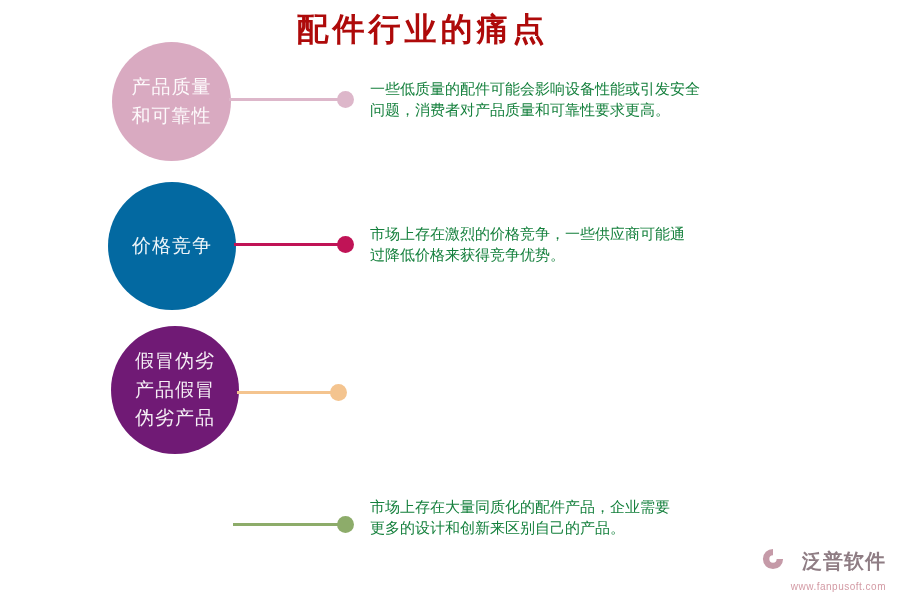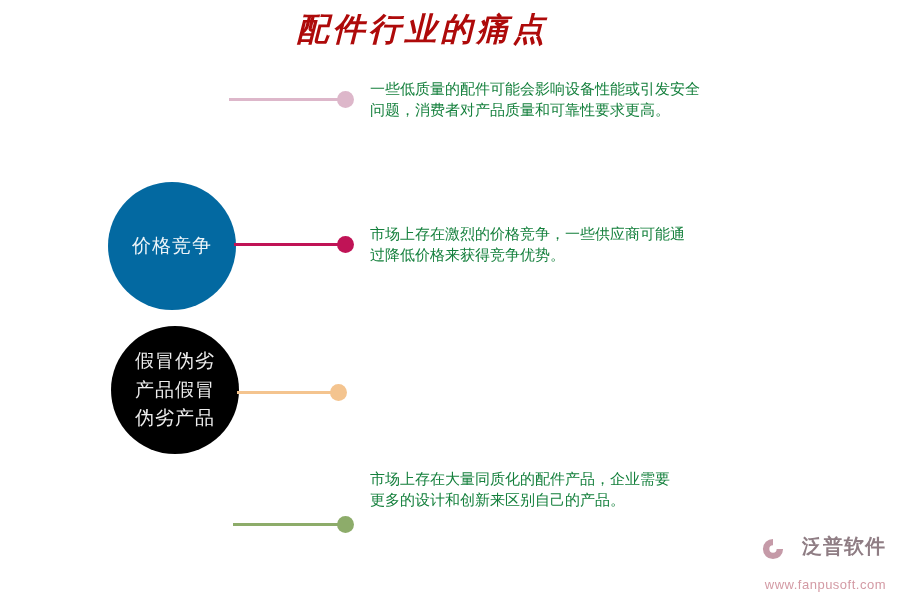--- a/index.html
+++ b/index.html
@@ -3,21 +3,21 @@
 <meta charset="utf-8">
 <style>
   html,body { margin:0; padding:0; background:#ffffff; }
   .canvas {
     position:relative; width:900px; height:600px; background:#ffffff;
     font-family:"Liberation Sans","DejaVu Sans",sans-serif; overflow:hidden;
   }
   .title {
     position:absolute; top:8px; left:0; width:845px; margin:0;
     text-align:center; font-family:"Liberation Serif","DejaVu Serif",serif;
-    font-size:32px; font-weight:bold; color:#ae0a0a; letter-spacing:4px;font-style:italic;
+    font-size:32px; font-weight:bold; color:#ae0a0a; letter-spacing:4px;
   }
   .circle {
     position:absolute; border-radius:50%;
     display:flex; align-items:center; justify-content:center; text-align:center;
   }
   .circle-label {
     color:rgba(255,255,255,0.93); font-size:19px; line-height:1.5;
     white-space:pre-line; letter-spacing:1px;
   }
   .c1 { left:112px; top:42px;  width:119px; height:119px; }
@@ -37,52 +37,56 @@
   .d3 { left:330px; top:384px; }
   .d4 { left:337px; top:516px; }
 
   .desc {
     position:absolute; left:370px; width:382px; margin:0;
     font-size:15px; line-height:1.42; color:#15803d; white-space:pre-line;
   }
   .p1 { top:78px;  }
   .p2 { top:223px; }
   .p3 { top:377px; }
-  .p4 { top:468px; }
+  .p4 { top:496px; }
 
   .footer { position:absolute; right:14px; bottom:8px; text-align:right; }
-  .brand-line { display:flex; align-items:flex-end; justify-content:flex-end; gap:18px; }
+  .brand-line { display:flex; align-items:flex-start; justify-content:flex-end; gap:18px; }
   .brand-name {
     font-size:20px; font-weight:bold; color:#8f7d84;
     font-family:"Liberation Serif","DejaVu Serif",serif; letter-spacing:1px;
   }
-  .brand-url { font-size:13px; color:#d39aa4; margin-top:17px; letter-spacing:0.5px; }
+  .brand-url { font-size:10px; color:#d39aa4; margin-top:6px; letter-spacing:0.5px; }
   .brand-icon { display:inline-flex; }
 </style>
 </head>
 <body>
 
 <div class="canvas">
 
   <h1 class="title">配件行业的痛点</h1>
 
+  <div class="circle c1" style="background-color: rgb(217, 170, 193);">
+    <span class="circle-label">产品质量
+和可靠性</span>
+  </div>
   <div class="line l1" style="background-color: rgb(221, 183, 202);"></div>
   <div class="dot d1" style="background-color: rgb(221, 183, 202);"></div>
   <p class="desc p1">一些低质量的配件可能会影响设备性能或引发安全
 问题，消费者对产品质量和可靠性要求更高。</p>
 
   <div class="circle c2" style="background-color: #0369a1;">
     <span class="circle-label">价格竞争</span>
   </div>
   <div class="line l2" style="background-color: rgb(192, 19, 86);"></div>
   <div class="dot d2" style="background-color: rgb(192, 19, 86);"></div>
   <p class="desc p2">市场上存在激烈的价格竞争，一些供应商可能通
 过降低价格来获得竞争优势。</p>
 
-  <div class="circle c3" style="background-color: #000000;">
+  <div class="circle c3" style="background-color: #701a75;">
     <span class="circle-label">假冒伪劣
 产品假冒
 伪劣产品</span>
   </div>
   <div class="line l3" style="background-color: rgb(244, 196, 143);"></div>
   <div class="dot d3" style="background-color: rgb(244, 196, 143);"></div>
 
   <div class="line l4" style="background-color: rgb(141, 172, 106);"></div>
   <div class="dot d4" style="background-color: rgb(141, 172, 106);"></div>
   <p class="desc p4">市场上存在大量同质化的配件产品，企业需要

